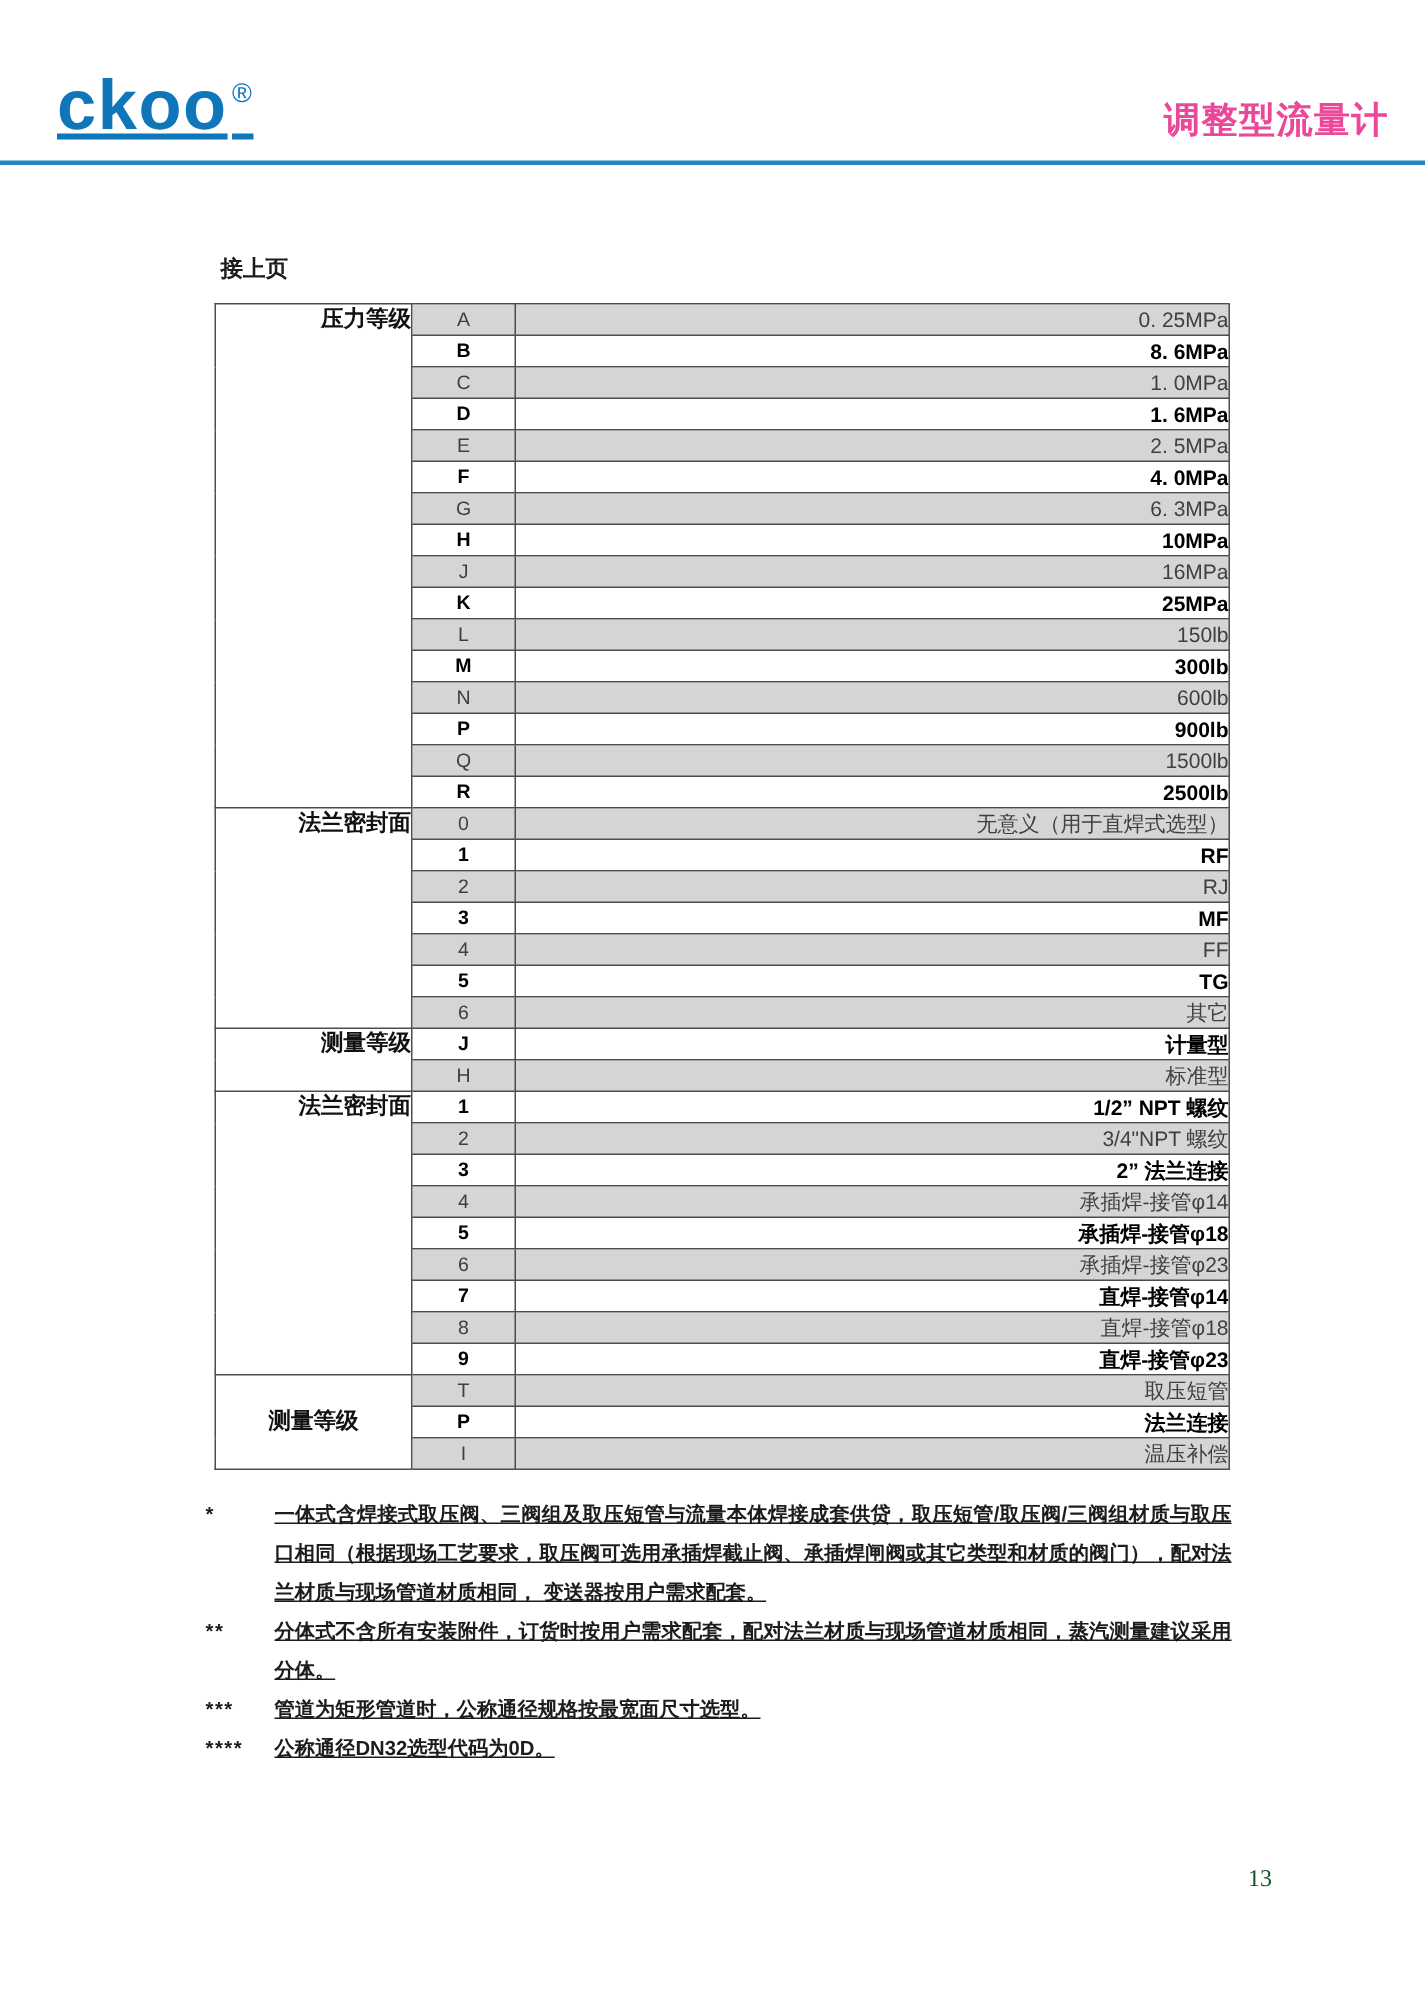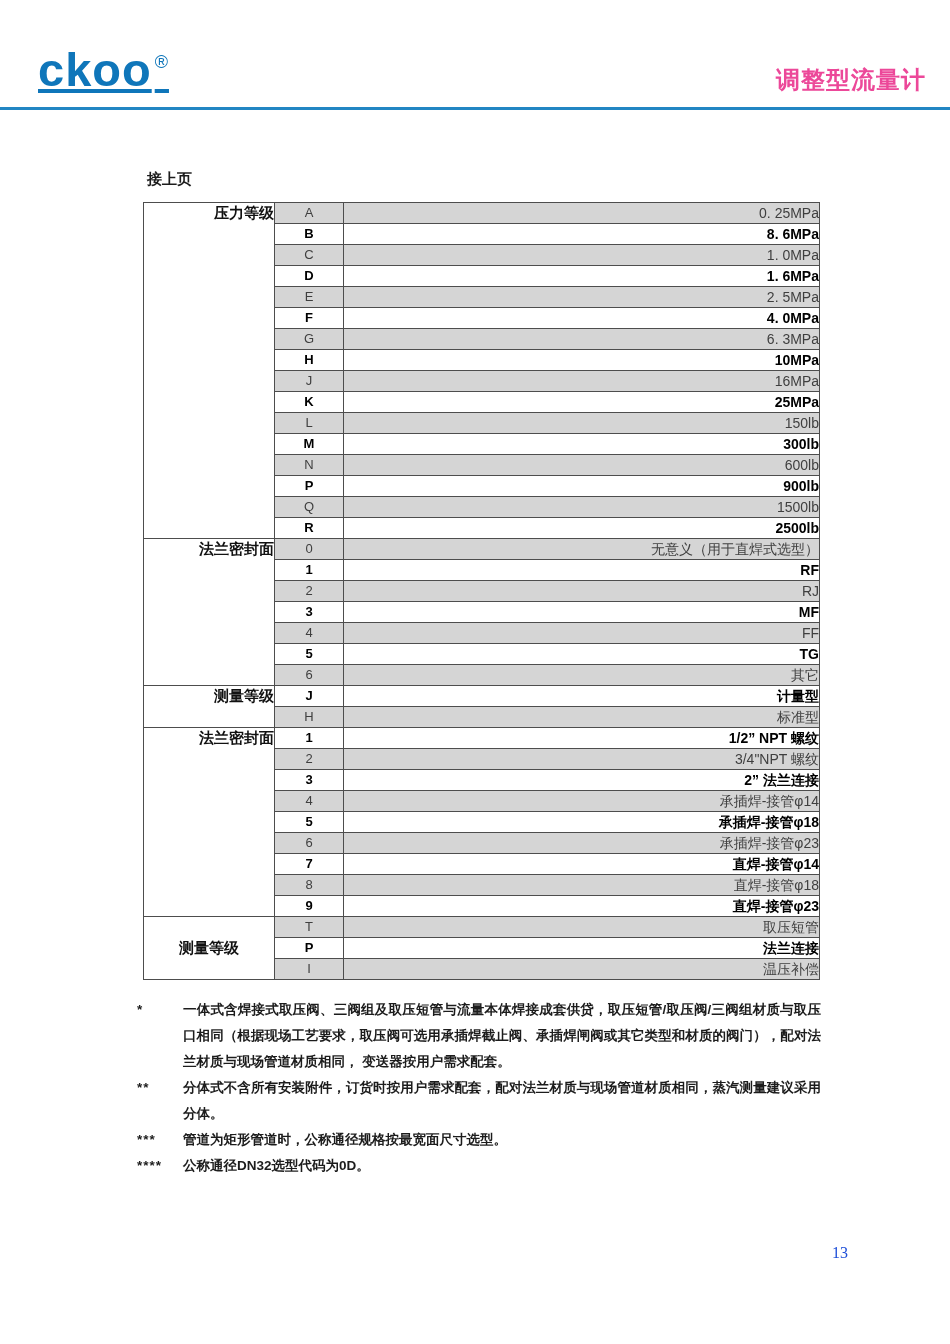--- a/index.html
+++ b/index.html
@@ -57,25 +57,25 @@
     background:#ffffff;color:#000;font-weight:700;
   }
   .footnotes{
     position:absolute;left:137px;top:997px;width:684px;
   }
   .footnote{
     display:flex;align-items:flex-start;
     font-size:13.5px;font-weight:700;color:#1c1c1c;line-height:26px;
   }
   .fn-marker{flex:0 0 46px;letter-spacing:1px;}
-  .fn-text{flex:1;text-align:justify;}
+  .fn-text{flex:1;text-align:justify;text-decoration:underline;}
   .page-number{
     position:absolute;left:832px;top:1244px;
     font-family:"Liberation Serif","DejaVu Serif",serif;
-    font-size:16px;color:#1d4ed8;
+    font-size:16px;color:#14532d;
   }
 </style>
 </head>
 <body>
 
 <div class="logo"><span>ckoo</span><sup>®</sup></div>
 
 <div class="page-title">调整型流量计</div>
 
 <div class="blue-rule"></div>

